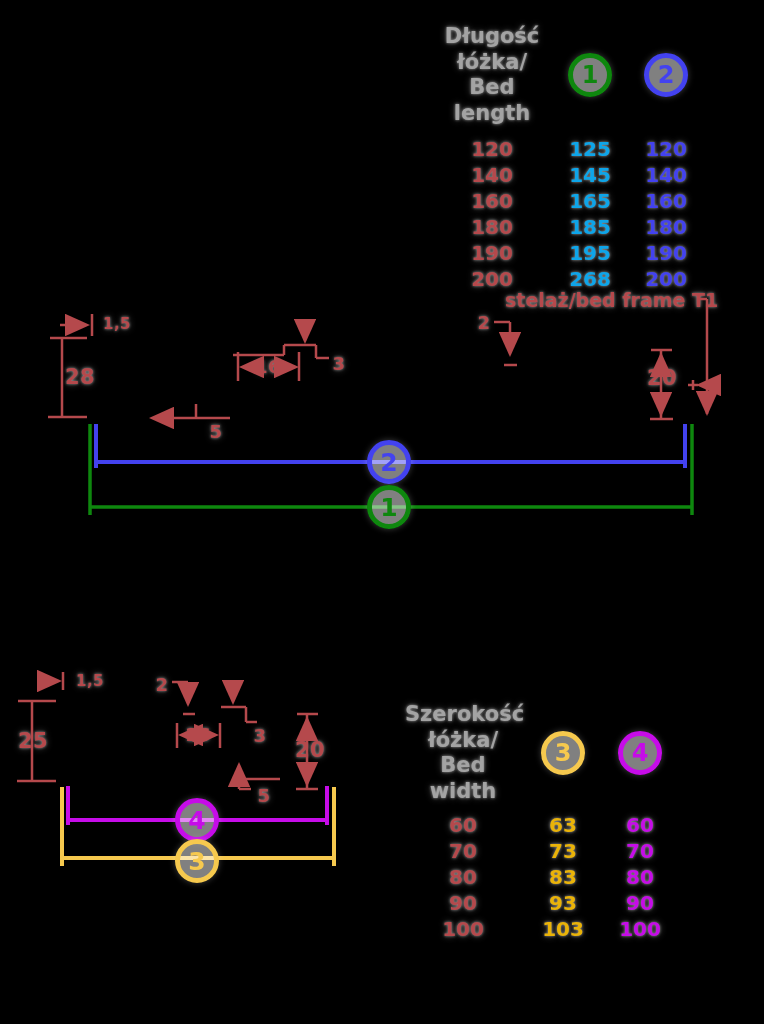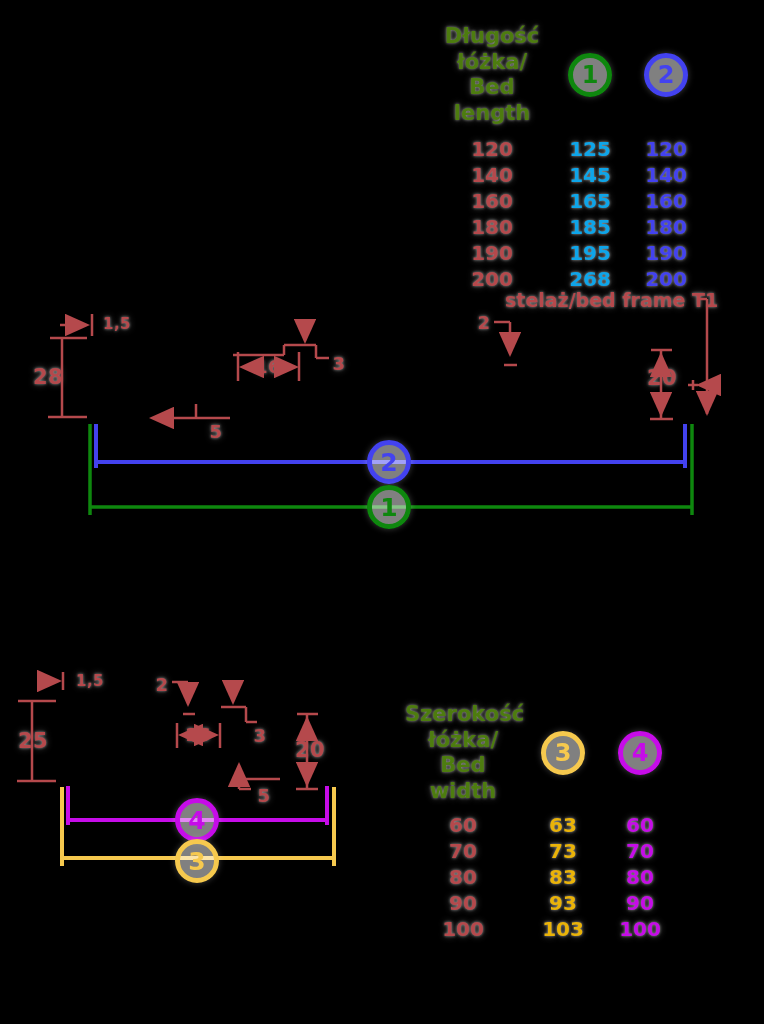--- a/index.html
+++ b/index.html
@@ -2,21 +2,21 @@
 <html><head>
 <meta charset="utf-8">
 <style>
   html,body{margin:0;padding:0;background:#000;}
   #stage{position:relative;width:764px;height:1024px;background:#000;overflow:hidden;
          font-family:"DejaVu Sans",sans-serif;font-weight:bold;}
   .halo{text-shadow:0 0 3px rgba(255,255,255,.55),0 0 7px rgba(255,255,255,.30);}
   
   .tbl{position:absolute;}
   .tbl-head{display:flex;align-items:center;}
-  .tbl-title{text-align:center;color:#4d7c0f;font-size:21px;line-height:1.22;}
+  .tbl-title{text-align:center;color:#a3a3a3;font-size:21px;line-height:1.22;}
   .badge-cell{display:flex;justify-content:center;}
   .badge{width:34px;height:34px;border-radius:50%;border:5px solid;display:flex;
          align-items:center;justify-content:center;font-size:24px;
          background:rgba(255,255,255,.5);box-shadow:0 0 6px rgba(255,255,255,.25);}
   .g{border-color:#0e870e;color:#0e870e;}
   .b{border-color:#4342ef;color:#4342ef;}
   .y{border-color:#f6c94e;color:#f6c94e;}
   .m{border-color:#c60ce8;color:#c60ce8;}
   .row{display:flex;align-items:center;height:26px;}
   .cell{text-align:center;font-size:20px;}
@@ -239,21 +239,21 @@
     </div>
     <div class="row">
       <div class="cell red-t halo" style="width:116px;">100</div>
       <div class="cell yellow-t halo" style="width:84px;">103</div>
       <div class="cell magenta-t halo" style="width:70px;">100</div>
     </div>
   </div>
 
   <span class="frame-label halo" style="left:505px;top:289px;">stelaż/bed frame T1</span>
   <span class="dim small halo" style="left:117px;top:324px;">1,5</span>
-  <span class="dim big halo" style="left:48px;top:377px;">28</span>
+  <span class="dim big halo" style="left:80px;top:377px;">28</span>
   <span class="dim halo" style="left:268px;top:366px;">16</span>
   <span class="dim halo" style="left:339px;top:363px;">3</span>
   <span class="dim halo" style="left:484px;top:322px;">2</span>
   <span class="dim halo" style="left:216px;top:431px;">5</span>
   <span class="dim big halo" style="left:662px;top:378px;">20</span>
   <div class="marker b" style="left:389px;top:462px;">
     <span>2</span>
   </div>
   <div class="marker g" style="left:389px;top:507px;">
     <span>1</span>

